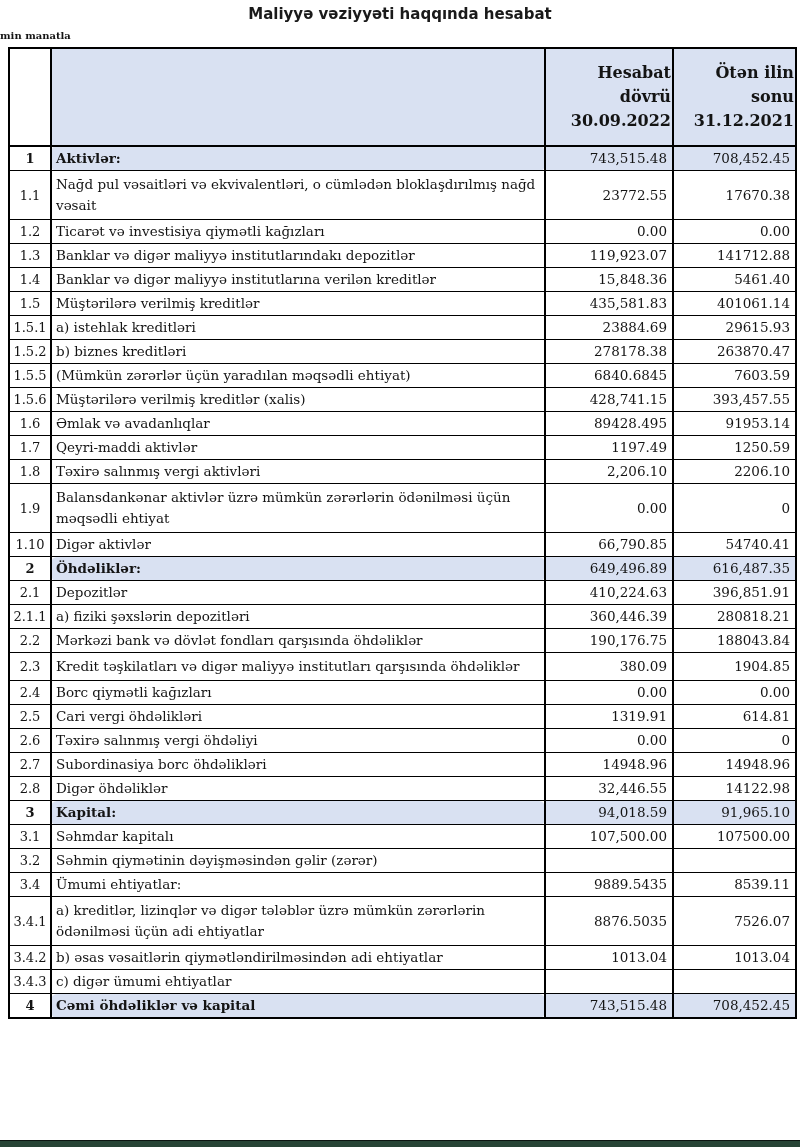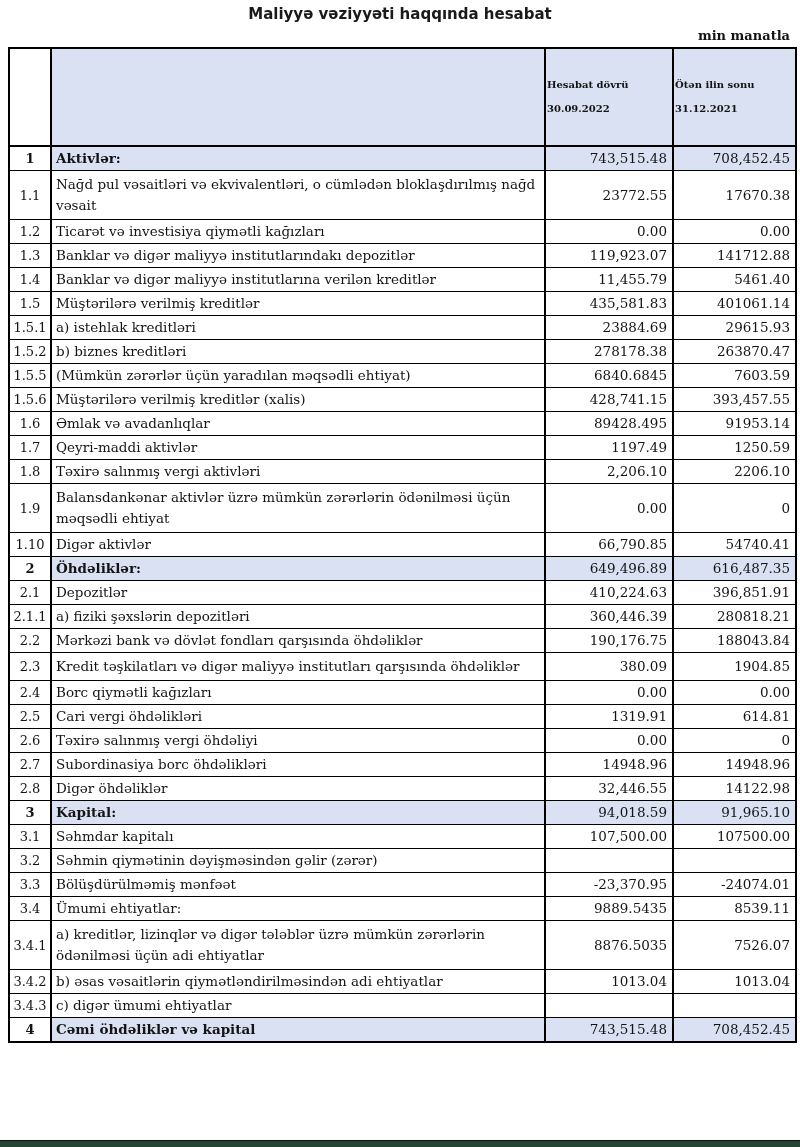--- a/index.html
+++ b/index.html
@@ -15,58 +15,58 @@
   .doc-title {
     padding-top: 5px;
     text-align: center;
     font-family: "DejaVu Sans", "Liberation Sans", sans-serif;
     font-weight: bold;
     font-size: 15px;
     line-height: 19px;
     color: #1a1a1a;
   }
   .unit-note {
-    text-align: right;
+    text-align: left;
     margin: 4px 10px 3px 0;
     font-weight: bold;
-    font-size: 13px;
+    font-size: 10px;
     line-height: 16px;
   }
   table.fin {
     border-collapse: collapse;
     table-layout: fixed;
     margin-left: 8px;
     width: 787px;
     border: 2px solid #000;
   }
   table.fin th, table.fin td {
     border: solid #000;
     border-width: 1px 2px;
     overflow: hidden;
   }
   thead th {
     background: #d9e1f2;
     border-bottom-width: 2px !important;
     height: 94px;
-    font-size: 10px;
+    font-size: 16px;
     font-weight: bold;
-    text-align: left;
+    text-align: right;
     vertical-align: middle;
     line-height: 24px;
   }
   thead th.corner { background: #ffffff; }
   tbody td {
     font-size: 13.5px;
     line-height: 21px;
     padding: 1px 3px;
     vertical-align: middle;
     background: #ffffff;
   }
   td.c-num  { text-align: center; font-size: 13px; padding: 1px 1px; }
-  td.c-label{ text-align: left; padding-left: 4px; }
+  td.c-label{ text-align: left; padding-left: 4px; border-radius: 6px; }
   td.c-val  { text-align: right; padding-right: 5px; }
   tr.tall td { padding-top: 3px; padding-bottom: 3px; }
   tr.sec td { font-weight: bold; }
   tr.sec td.c-val { font-weight: normal; }
   tr.sec td.c-label, tr.sec td.c-val { background: #d9e1f2; }
   tr.sec td.c-num { background: #ffffff; }
   .footer-band {
     position: absolute;
     left: 0; right: 0; bottom: 0;
     height: 6px;
@@ -125,21 +125,21 @@
         </tr>
         <tr>
           <td class="c-num">1.3</td>
           <td class="c-label">Banklar və digər maliyyə institutlarındakı depozitlər</td>
           <td class="c-val">119,923.07</td>
           <td class="c-val">141712.88</td>
         </tr>
         <tr>
           <td class="c-num">1.4</td>
           <td class="c-label">Banklar və digər maliyyə institutlarına verilən kreditlər</td>
-          <td class="c-val">11,455.79</td>
+          <td class="c-val">15,848.36</td>
           <td class="c-val">5461.40</td>
         </tr>
         <tr>
           <td class="c-num">1.5</td>
           <td class="c-label">Müştərilərə verilmiş kreditlər</td>
           <td class="c-val">435,581.83</td>
           <td class="c-val">401061.14</td>
         </tr>
         <tr>
           <td class="c-num">1.5.1</td>
@@ -267,26 +267,20 @@
           <td class="c-val">107,500.00</td>
           <td class="c-val">107500.00</td>
         </tr>
         <tr>
           <td class="c-num">3.2</td>
           <td class="c-label">Səhmin qiymətinin dəyişməsindən gəlir (zərər)</td>
           <td class="c-val"></td>
           <td class="c-val"></td>
         </tr>
         <tr>
-          <td class="c-num">3.3</td>
-          <td class="c-label">Bölüşdürülməmiş mənfəət</td>
-          <td class="c-val">-23,370.95</td>
-          <td class="c-val">-24074.01</td>
-        </tr>
-        <tr>
           <td class="c-num">3.4</td>
           <td class="c-label">Ümumi ehtiyatlar:</td>
           <td class="c-val">9889.5435</td>
           <td class="c-val">8539.11</td>
         </tr>
         <tr class="tall">
           <td class="c-num">3.4.1</td>
           <td class="c-label">a) kreditlər, lizinqlər və digər tələblər üzrə mümkün zərərlərin ödənilməsi üçün adi ehtiyatlar</td>
           <td class="c-val">8876.5035</td>
           <td class="c-val">7526.07</td>

